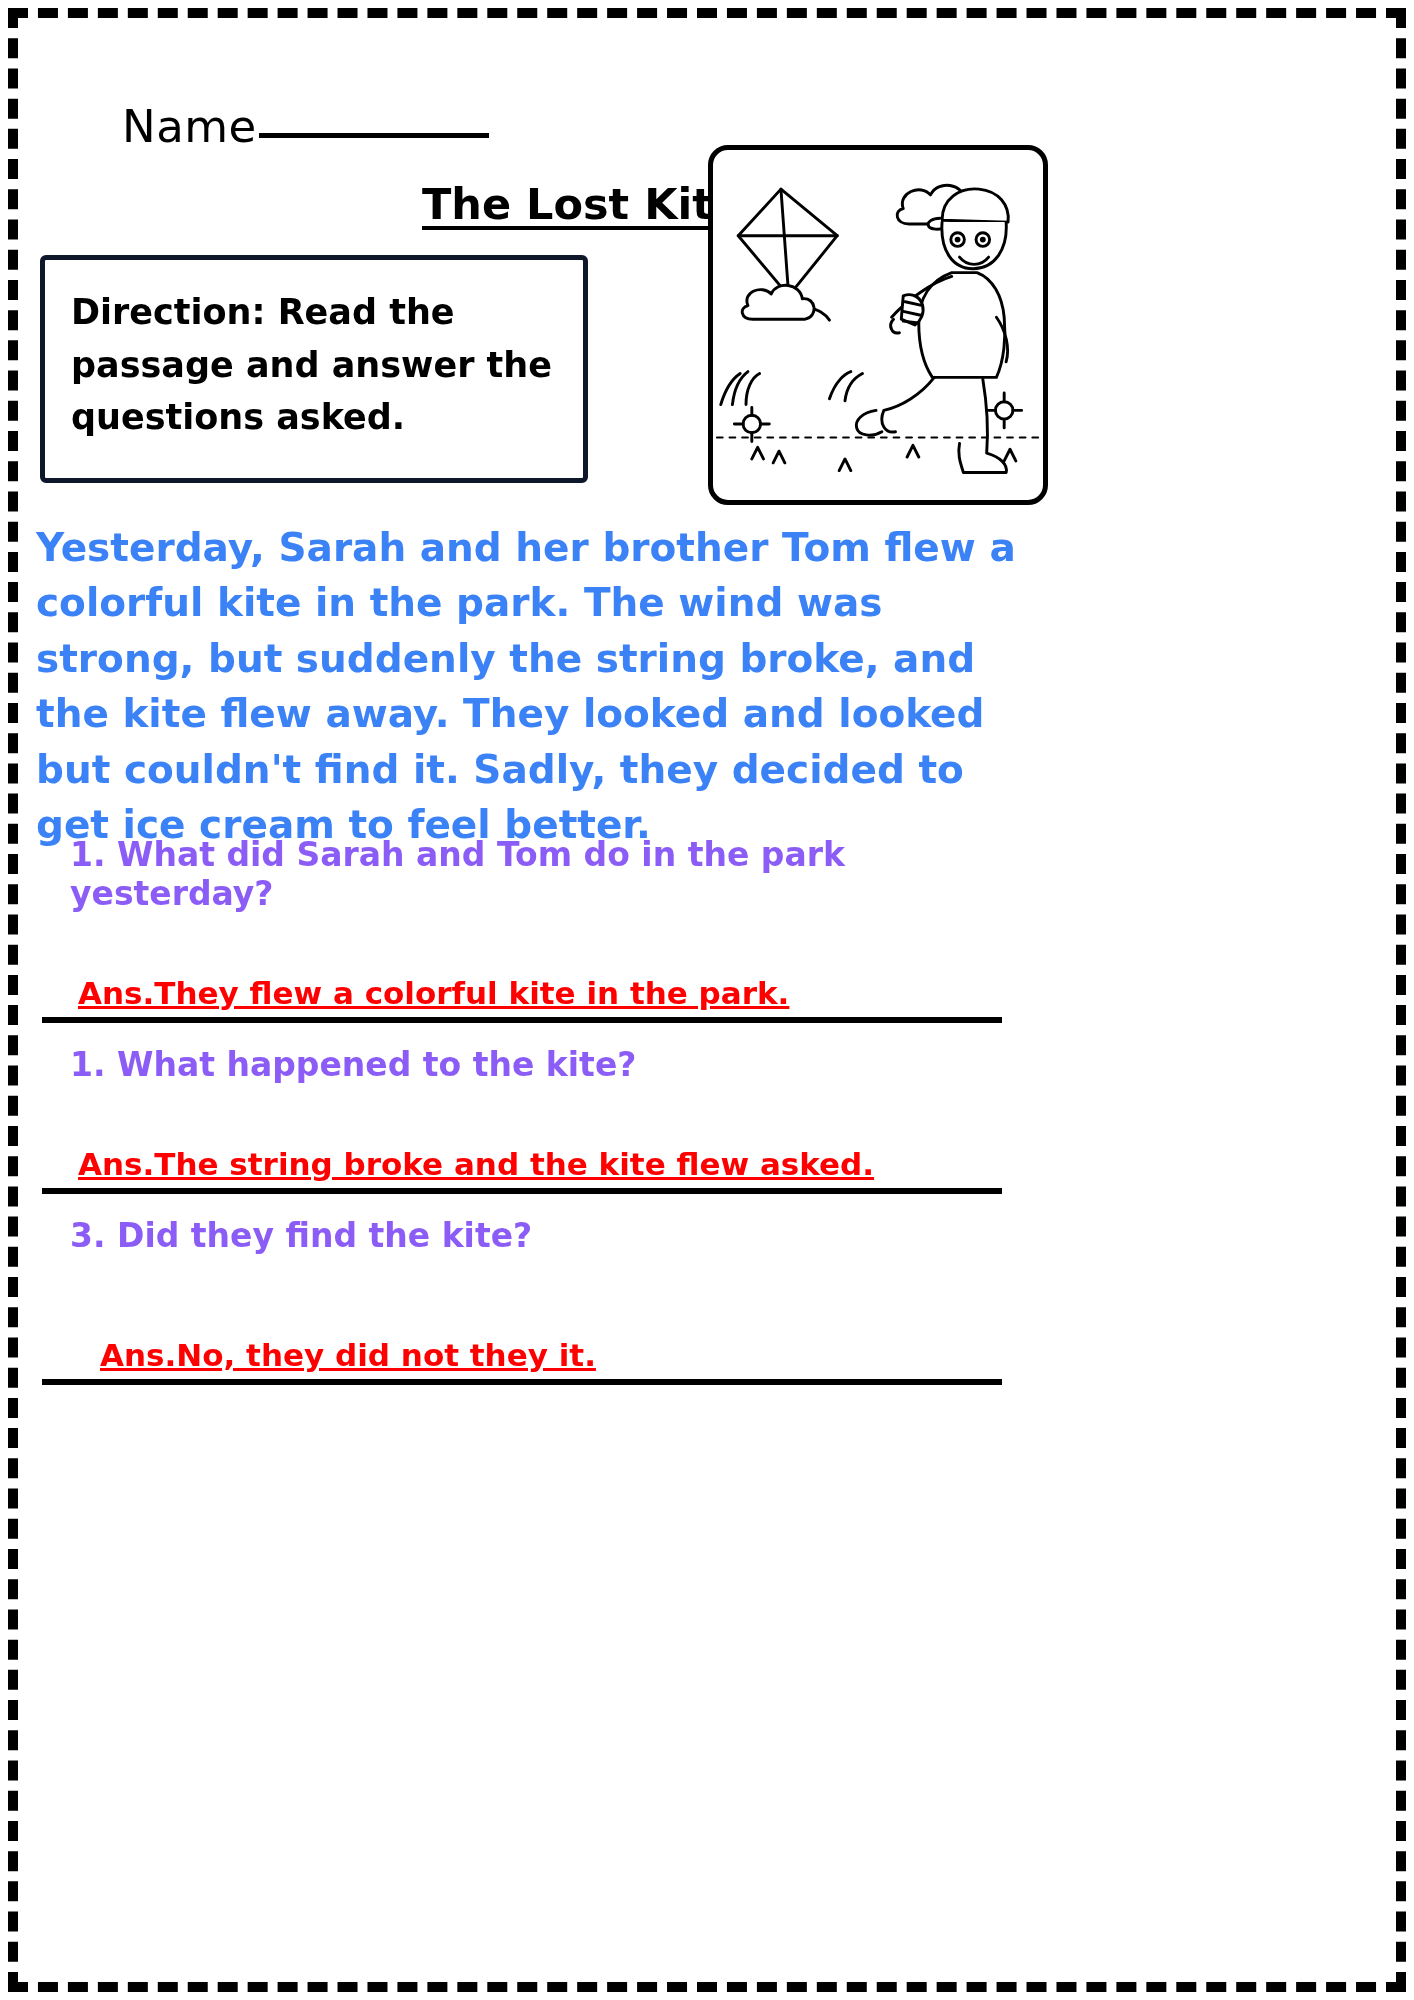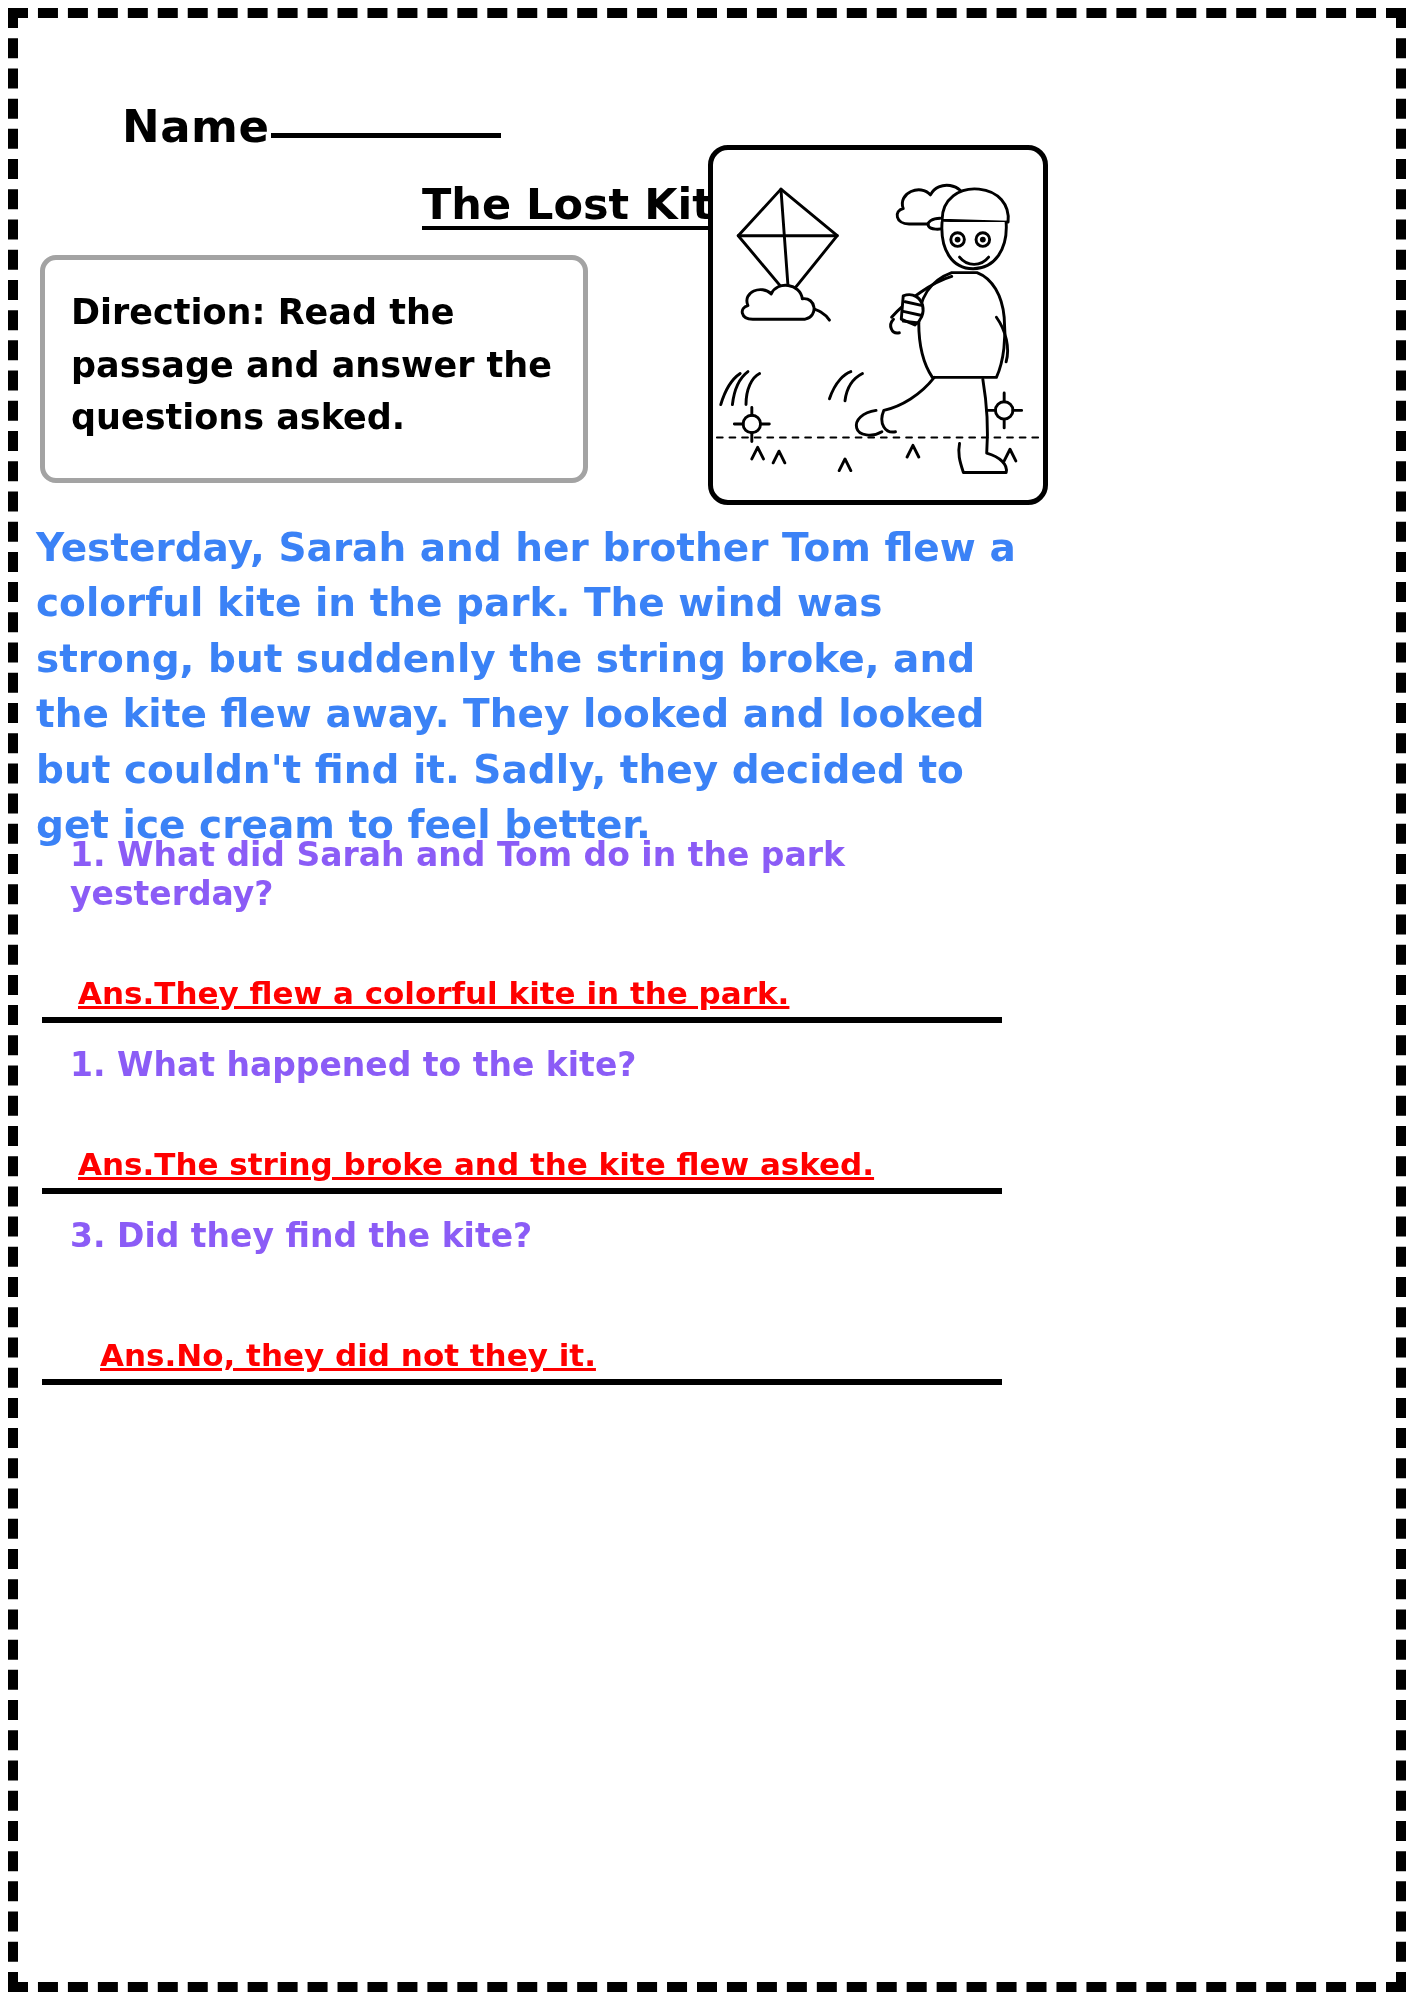--- a/index.html
+++ b/index.html
@@ -36,21 +36,21 @@
   }
 
   
   .namedate {
     display: flex;
     align-items: baseline;
     gap: 60px;
     padding-left: 90px;
     margin-top: 70px;
     font-size: 45px;
-    font-weight: 700;
+    font-weight: 400;
     letter-spacing: 0.5px;
     color: #000;
   }
   .namedate .field {
     white-space: nowrap;
   }
   .namedate .rule {
     display: inline-block;
     width: 230px;
     border-bottom: 5px solid #000;
@@ -75,22 +75,22 @@
     text-decoration-thickness: 4px;
   }
 
   
   .direction-box {
     position: absolute;
     left: 8px;
     top: 225px;
     width: 548px;
     height: 228px;
-    border: 5px solid #a3a3a3;
-    border-radius: 16px;
+    border: 5px solid #0f172a;
+    border-radius: 6px;
     box-sizing: border-box;
     padding: 26px 22px 0 26px;
   }
   .direction-text {
     font-size: 35px;
     font-weight: 600;
     line-height: 1.5;
     color: #000;
   }
 

